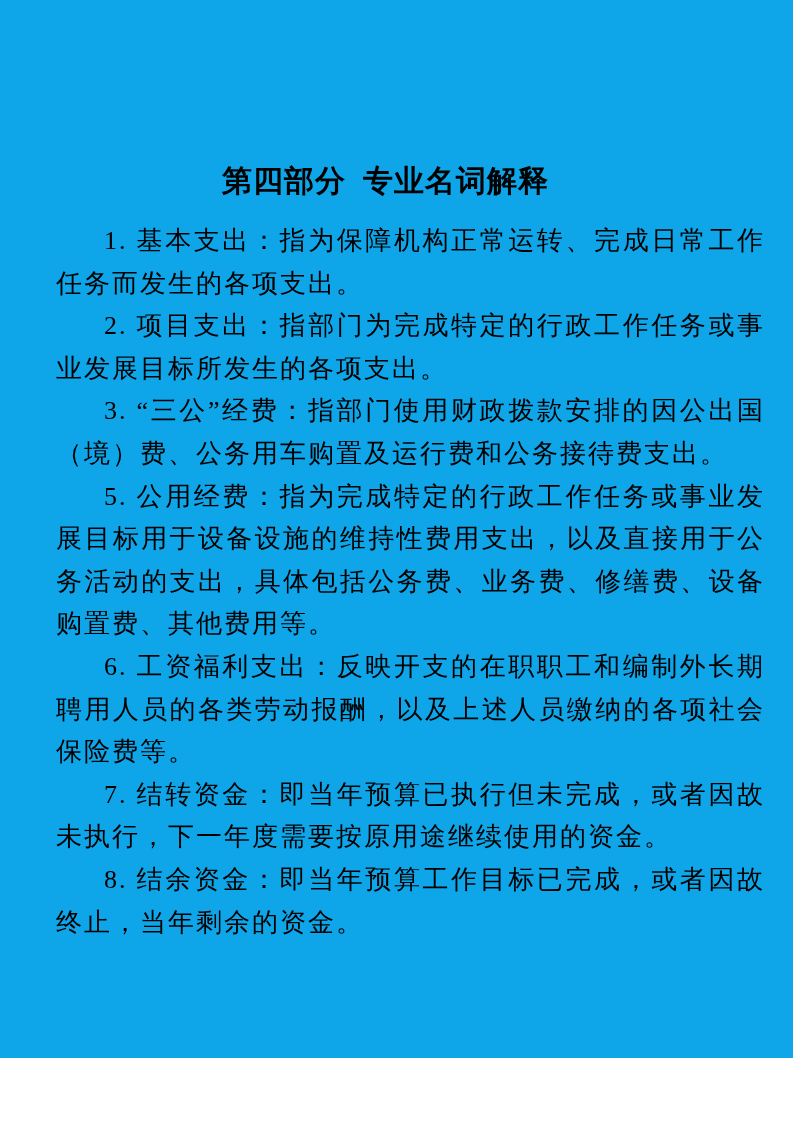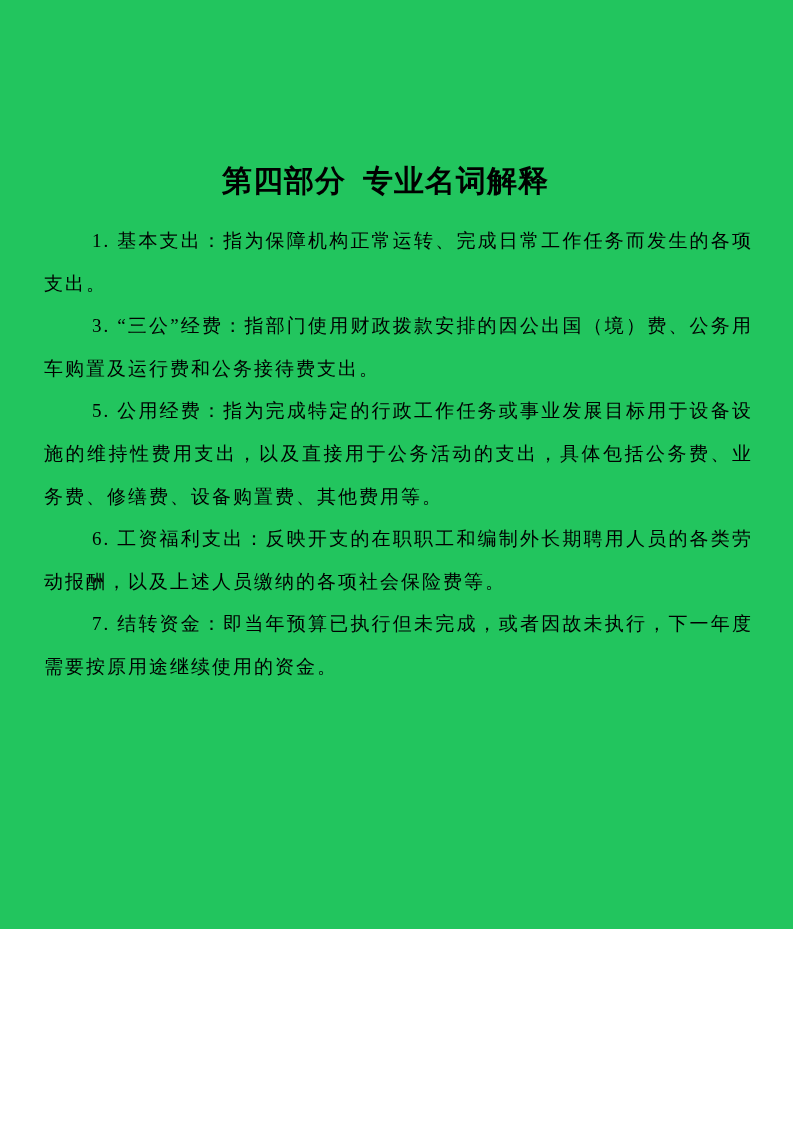--- a/index.html
+++ b/index.html
@@ -3,22 +3,22 @@
 <meta charset="utf-8">
 <style>
   html, body {
     margin: 0;
     padding: 0;
     background: #ffffff;
   }
   .page {
     position: relative;
     width: 793px;
-    height: 929px;
-    background: #22c55e;
+    height: 1058px;
+    background: #0ea5e9;
     color: #000000;
     font-family: "Liberation Serif", "DejaVu Serif", serif;
     overflow: hidden;
   }
   .doc-title {
     position: absolute;
     top: 162px;
     left: 0;
     width: 100%;
     margin: 0;
@@ -26,23 +26,23 @@
     font-size: 30px;
     line-height: 38px;
     font-weight: bold;
     white-space: pre;
     letter-spacing: 1px;
     transform: translateX(-11px);
   }
   .doc-body {
     position: absolute;
     top: 220px;
-    left: 44px;
+    left: 56px;
     width: 709px;
-    font-size: 19px;
+    font-size: 26px;
     line-height: 42.6px;
     text-align: justify;
   }
   .doc-body p {
     margin: 0;
     padding: 0;
     text-indent: 48px;
     letter-spacing: 2px;
   }
   .doc-footer {
@@ -58,23 +58,25 @@
 </style>
 </head>
 <body>
 
 <div class="page">
 
   <h1 class="doc-title">第四部分  专业名词解释</h1>
 
   <div class="doc-body">
     <p>1. 基本支出：指为保障机构正常运转、完成日常工作任务而发生的各项支出。</p>
+    <p>2. 项目支出：指部门为完成特定的行政工作任务或事业发展目标所发生的各项支出。</p>
     <p>3. “三公”经费：指部门使用财政拨款安排的因公出国（境）费、公务用车购置及运行费和公务接待费支出。</p>
     <p>5. 公用经费：指为完成特定的行政工作任务或事业发展目标用于设备设施的维持性费用支出，以及直接用于公务活动的支出，具体包括公务费、业务费、修缮费、设备购置费、其他费用等。</p>
     <p>6. 工资福利支出：反映开支的在职职工和编制外长期聘用人员的各类劳动报酬，以及上述人员缴纳的各项社会保险费等。</p>
     <p>7. 结转资金：即当年预算已执行但未完成，或者因故未执行，下一年度需要按原用途继续使用的资金。</p>
+    <p>8. 结余资金：即当年预算工作目标已完成，或者因故终止，当年剩余的资金。</p>
   </div>
 
   <div class="doc-footer">
     <span>第 4 页</span>
   </div>
 
 </div>
 
 </body></html>

